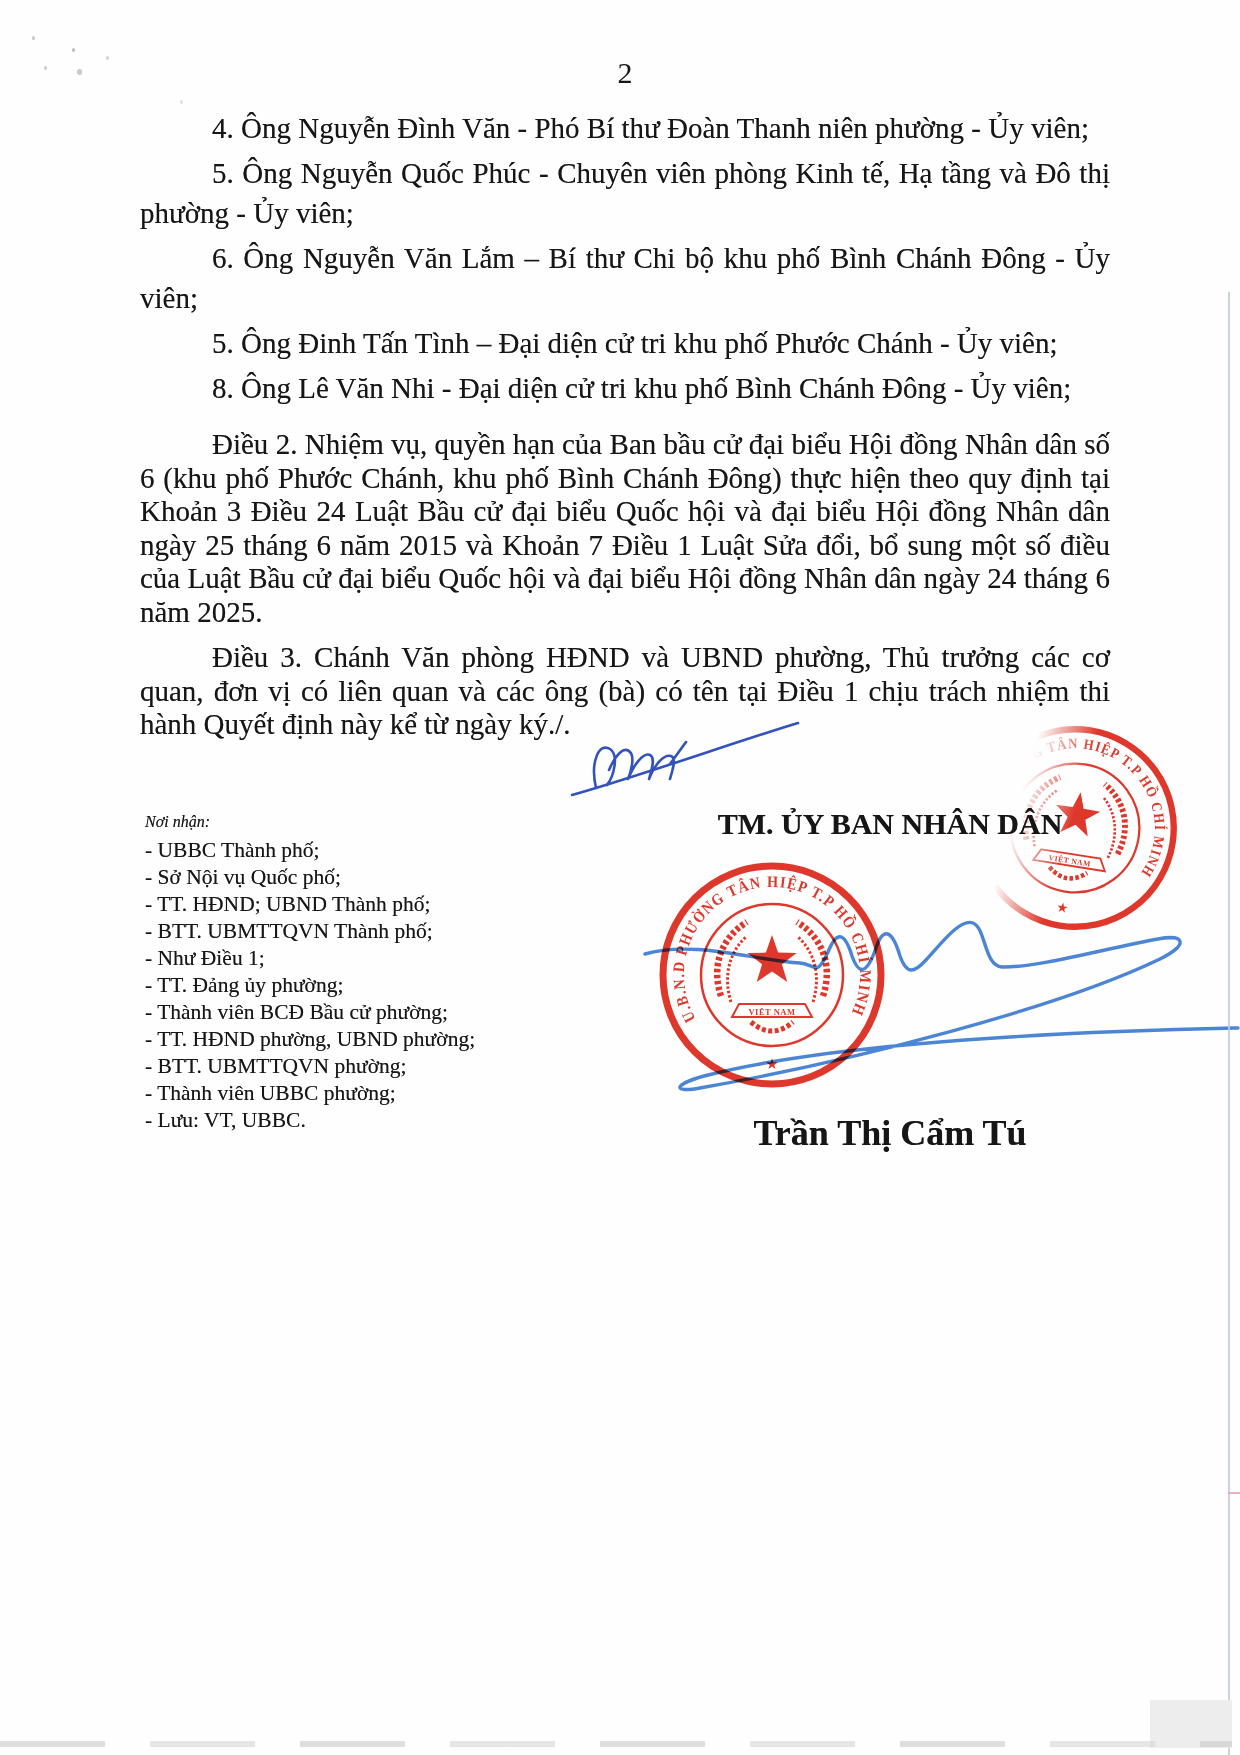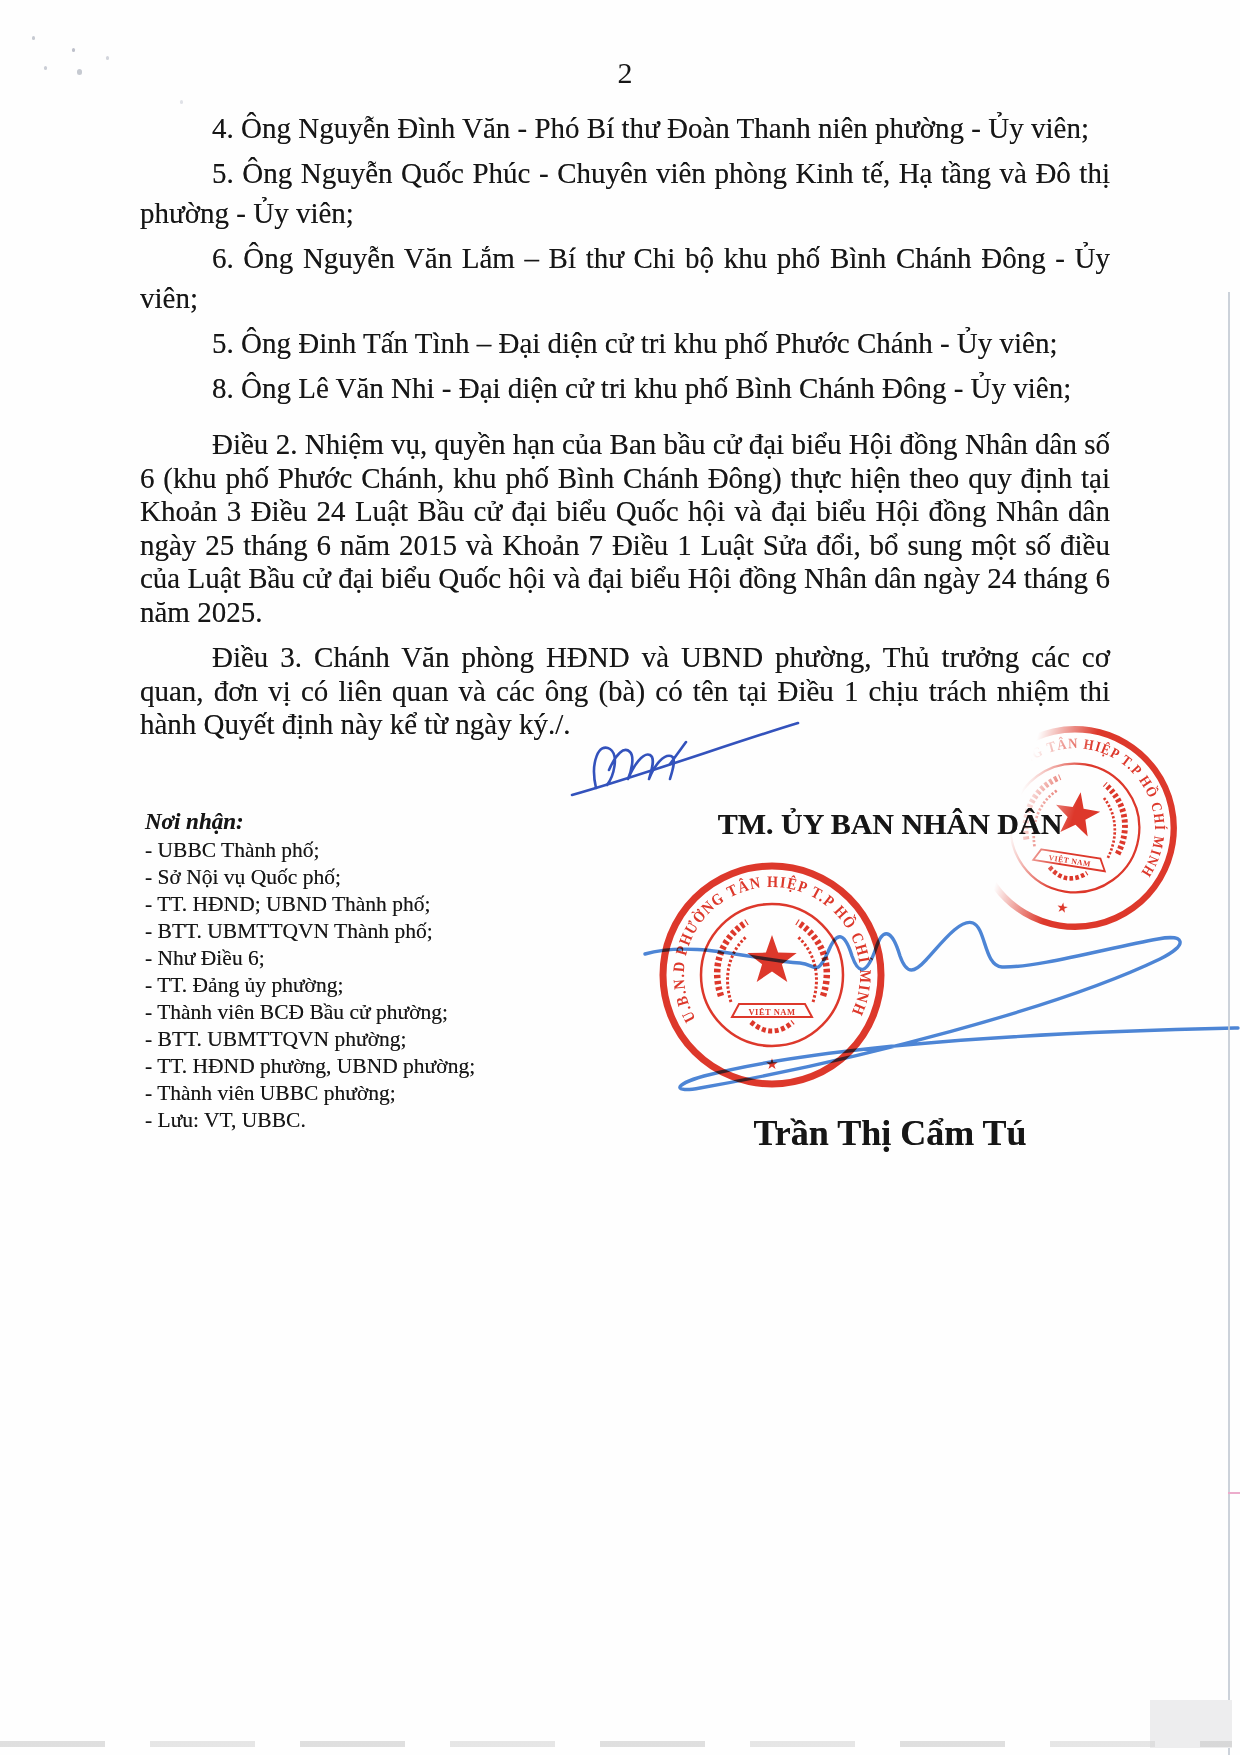--- a/index.html
+++ b/index.html
@@ -23,21 +23,21 @@
   .li{line-height:40px; margin-bottom:5px !important;}
   .para{line-height:33.5px;}
   .art2{margin-top:20px !important;}
   .art3{margin-top:12px !important;}
   .para b{font-weight:normal;}
   .recipients{
     position:absolute; left:145px; top:806px; width:420px;
     font-size:21.5px; line-height:27px;
     text-shadow:0 0 0.4px rgba(20,20,20,.55);
   }
-  .recipients .rh{font-weight:bold; font-style:italic; font-size:23px; line-height:31px;}
+  .recipients .rh{font-weight:normal; font-style:italic; font-size:16px; line-height:31px;}
   .authority{
     position:absolute; left:610px; top:806px; width:560px;
     text-align:center; font-weight:bold; font-size:30px; line-height:36px;
     text-shadow:0 0 0.4px rgba(20,20,20,.55);
   }
   .signer{
     position:absolute; left:640px; top:1112px; width:500px;
     text-align:center; font-weight:bold; font-size:36px;
     text-shadow:0 0 0.4px rgba(20,20,20,.55);
   }
@@ -98,25 +98,25 @@
     <p class="para art2"><b>Điều 2.</b><span> Nhiệm vụ, quyền hạn của Ban bầu cử đại biểu Hội đồng Nhân dân số 6 (khu phố Phước Chánh, khu phố Bình Chánh Đông) thực hiện theo quy định tại Khoản 3 Điều 24 Luật Bầu cử đại biểu Quốc hội và đại biểu Hội đồng Nhân dân ngày 25 tháng 6 năm 2015 và Khoản 7 Điều 1 Luật Sửa đổi, bổ sung một số điều của Luật Bầu cử đại biểu Quốc hội và đại biểu Hội đồng Nhân dân ngày 24 tháng 6 năm 2025.</span></p>
     <p class="para art3"><b>Điều 3.</b><span> Chánh Văn phòng HĐND và UBND phường, Thủ trưởng các cơ quan, đơn vị có liên quan và các ông (bà) có tên tại Điều 1 chịu trách nhiệm thi hành Quyết định này kể từ ngày ký./.</span></p>
   </div>
 
   <div class="recipients">
     <div class="rh">Nơi nhận:</div>
     <div class="ri">- UBBC Thành phố;</div>
     <div class="ri">- Sở Nội vụ Quốc phố;</div>
     <div class="ri">- TT. HĐND; UBND Thành phố;</div>
     <div class="ri">- BTT. UBMTTQVN Thành phố;</div>
-    <div class="ri">- Như Điều 6;</div>
+    <div class="ri">- Như Điều 1;</div>
     <div class="ri">- TT. Đảng ủy phường;</div>
     <div class="ri">- Thành viên BCĐ Bầu cử phường;</div>
+    <div class="ri">- TT. HĐND phường, UBND phường;</div>
     <div class="ri">- BTT. UBMTTQVN phường;</div>
-    <div class="ri">- TT. HĐND phường, UBND phường;</div>
     <div class="ri">- Thành viên UBBC phường;</div>
     <div class="ri">- Lưu: VT, UBBC.</div>
   </div>
 
   <div class="authority">
     <div>TM. ỦY BAN NHÂN DÂN</div>
   </div>
 
   <div class="signer">Trần Thị Cẩm Tú</div>
 

